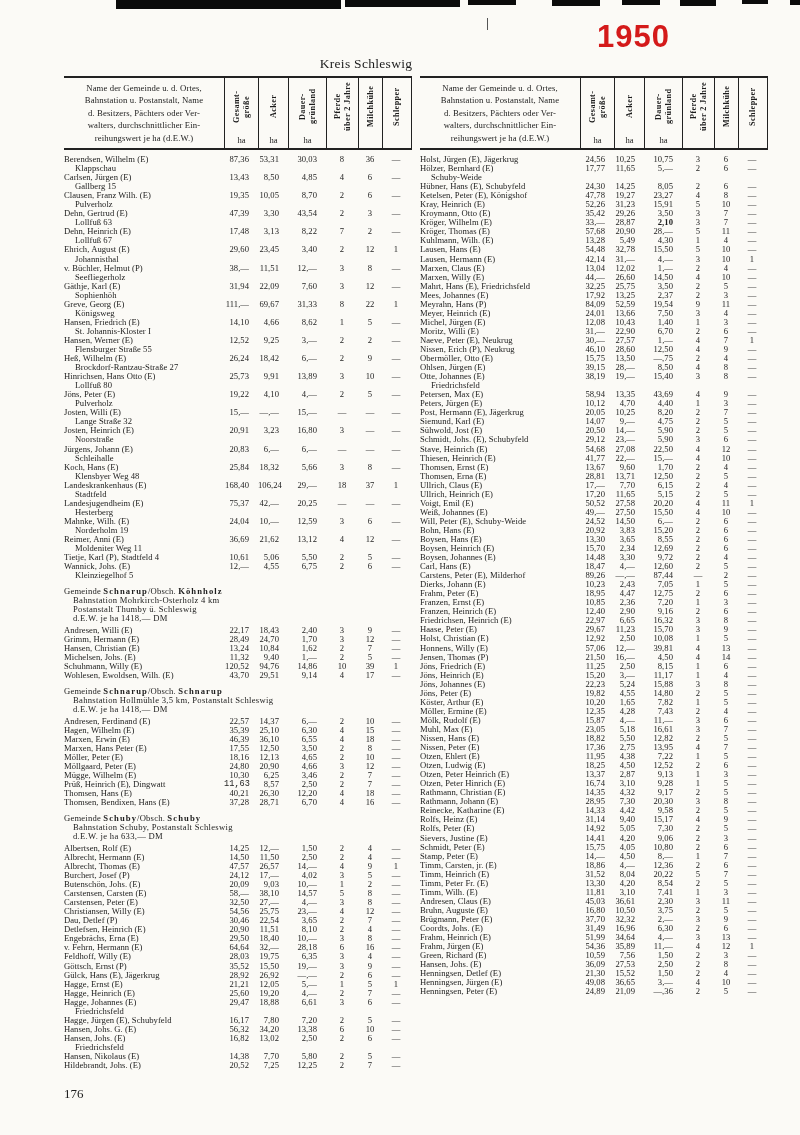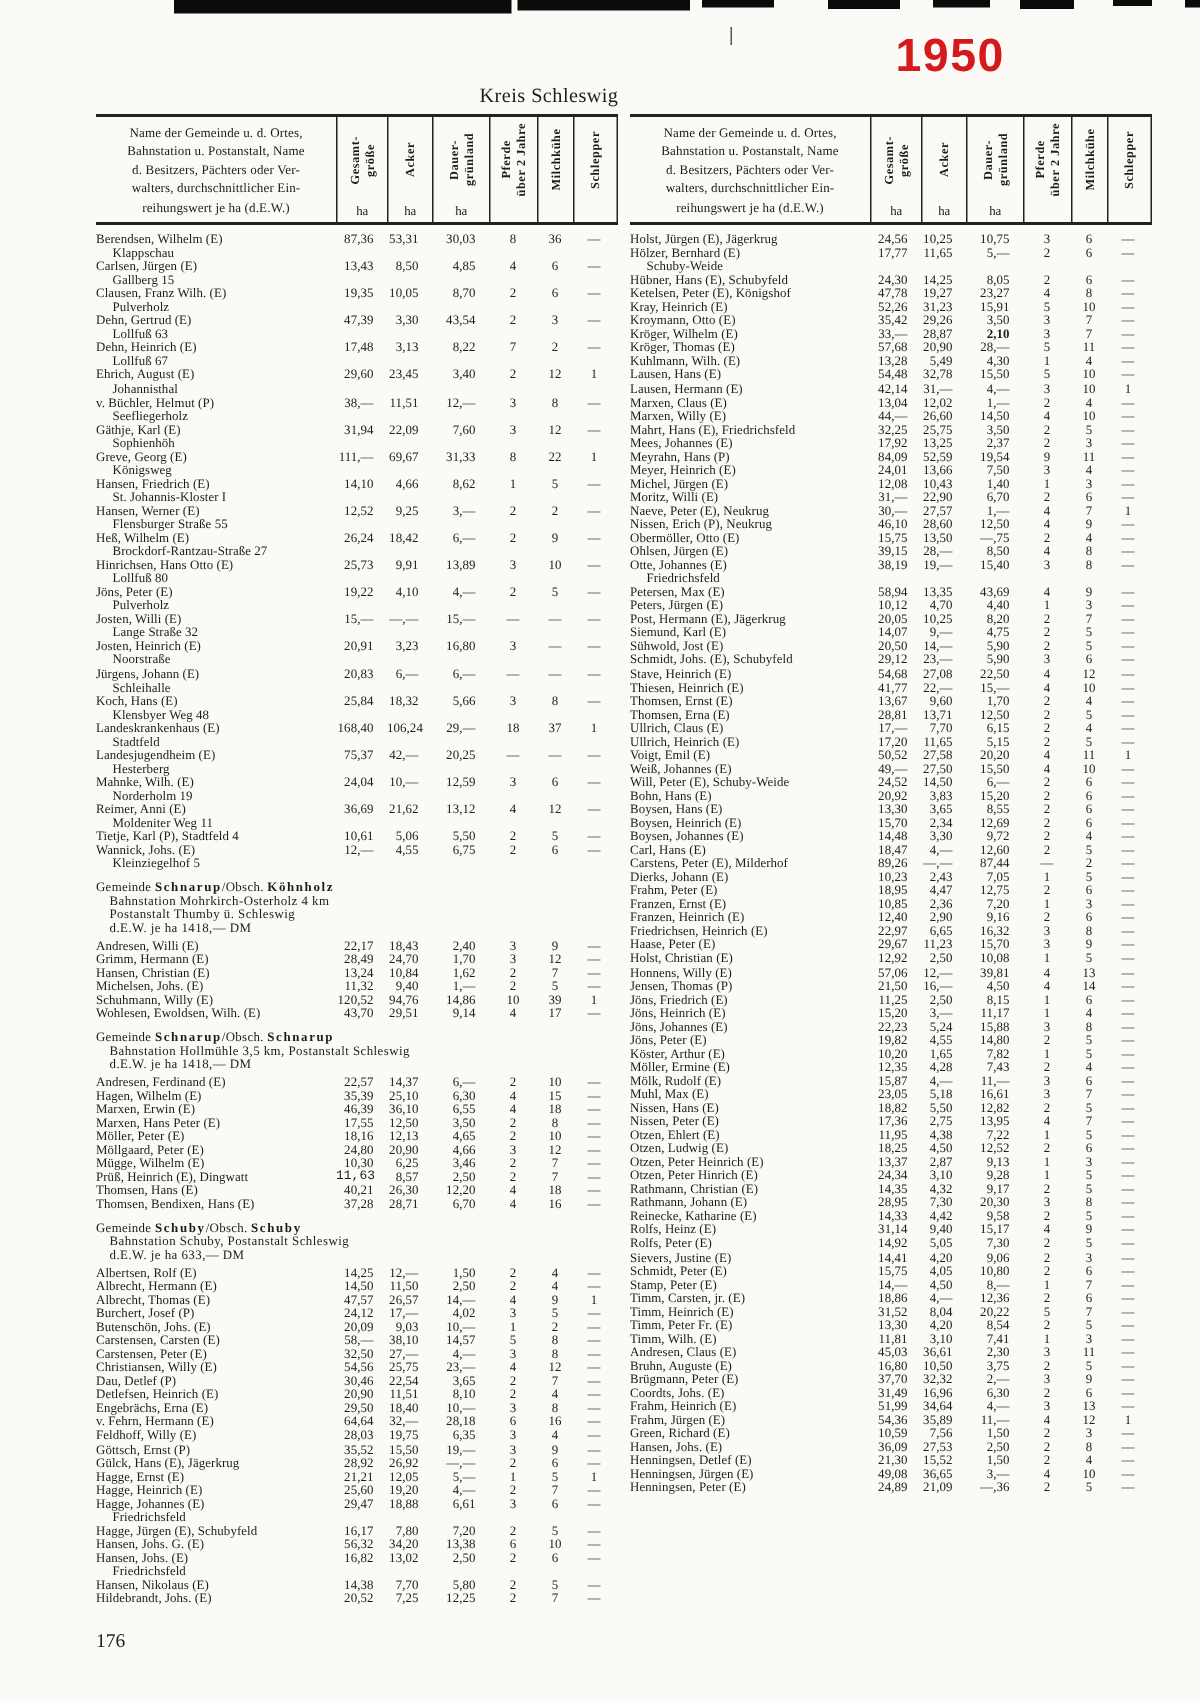--- a/index.html
+++ b/index.html
@@ -1618,21 +1618,21 @@
             <div class="vc num" style="width: 30px;">2,87</div>
             <div class="vc num" style="width: 38px;">9,13</div>
             <div class="vc ctr" style="width: 32px;">1</div>
             <div class="vc ctr" style="width: 24px;">3</div>
             <div class="vc ctr" style="width: 28px;">—</div>
           </div>
         </div>
         <div>
           <div class="rline">
             <div class="rname">Otzen, Peter Hinrich (E)</div>
-            <div class="vc num" style="width: 34px;">24,34</div>
+            <div class="vc num" style="width: 34px;">16,74</div>
             <div class="vc num" style="width: 30px;">3,10</div>
             <div class="vc num" style="width: 38px;">9,28</div>
             <div class="vc ctr" style="width: 32px;">1</div>
             <div class="vc ctr" style="width: 24px;">5</div>
             <div class="vc ctr" style="width: 28px;">—</div>
           </div>
         </div>
         <div>
           <div class="rline">
             <div class="rname">Rathmann, Christian (E)</div>

